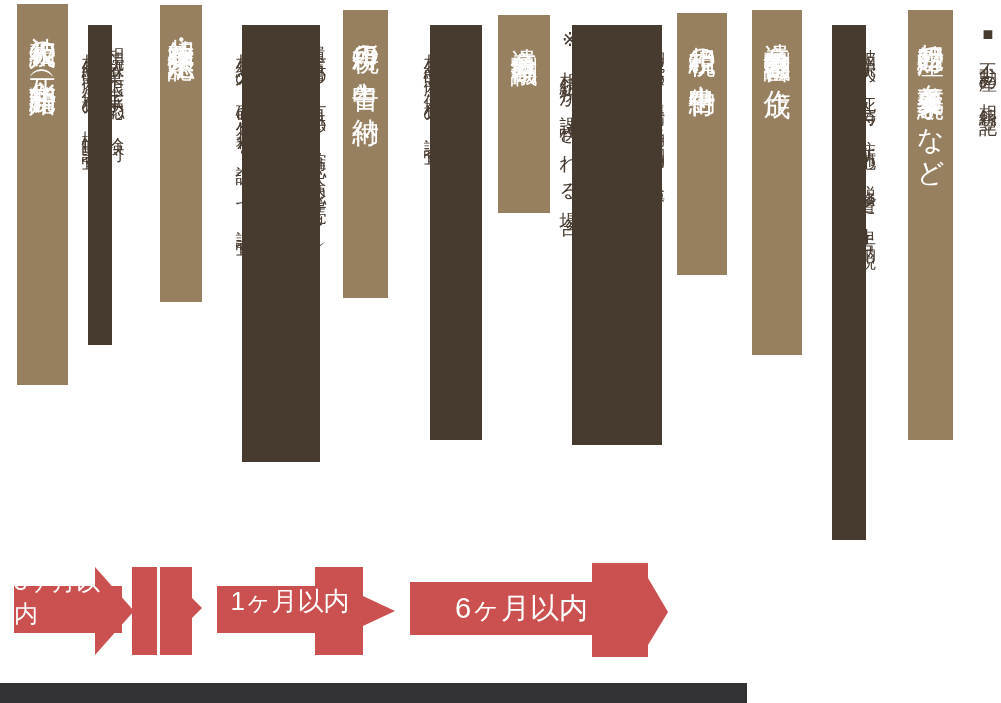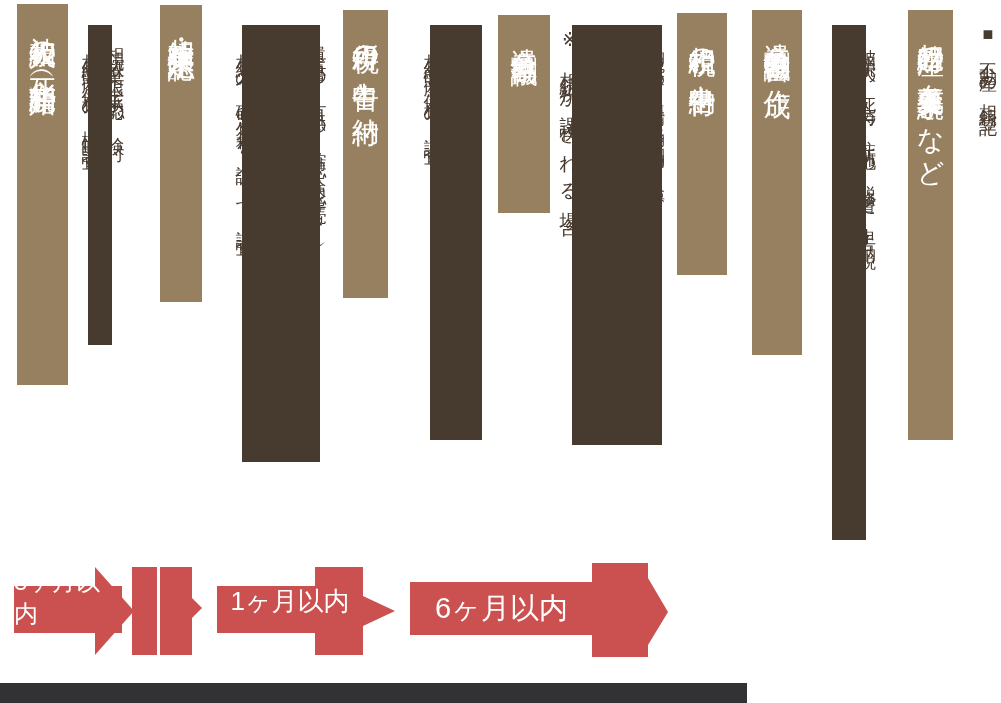--- a/index.html
+++ b/index.html
@@ -45,21 +45,21 @@
   #note{left:976px;top:24px;font-size:18px;letter-spacing:5px;z-index:3;}
 
   
   #arrows-svg{position:absolute;left:0;top:0;z-index:1;}
   .arrow-label{
     position:absolute;color:#ffffff;z-index:4;
     display:flex;align-items:center;justify-content:center;
   }
   #l1{left:14px;top:574px;width:108px;height:47px;font-size:24px;}
   #l2{left:217px;top:586px;width:146px;height:31px;font-size:26px;}
-  #l3{left:410px;top:582px;width:183px;height:53px;font-size:29px;}
+  #l3{left:410px;top:582px;width:183px;height:53px;font-size:29px;padding-left:20px;}
 
   .footer-bar{
     position:absolute;left:0px;top:683px;width:747px;height:20px;
     background:#323234;z-index:2;
   }
 </style>
 </head>
 <body>
 
 <div id="stage">

